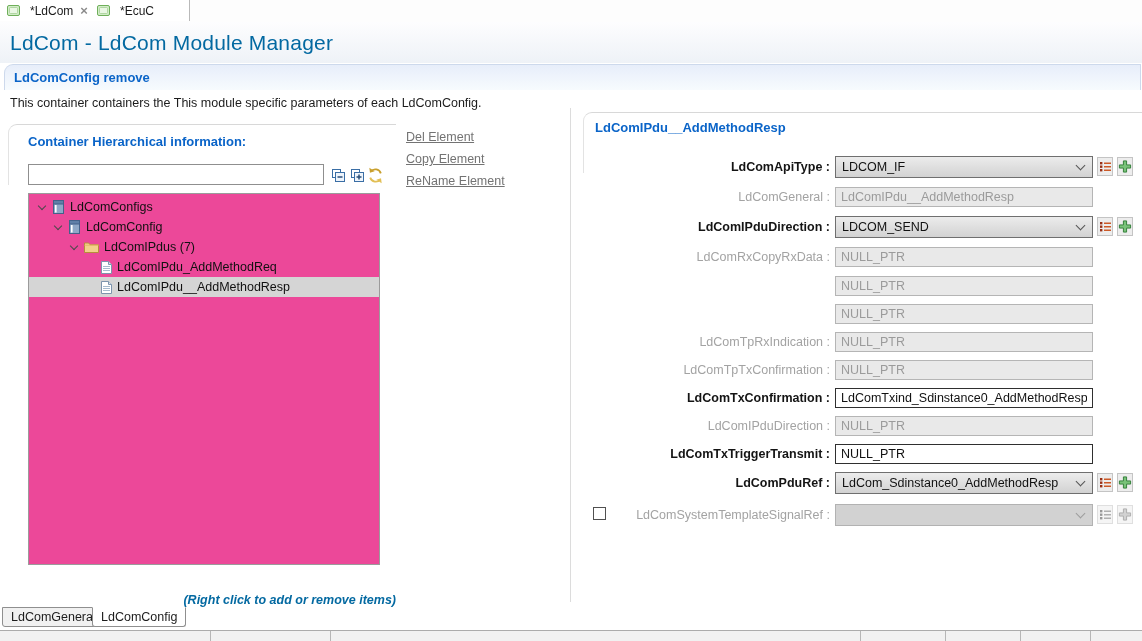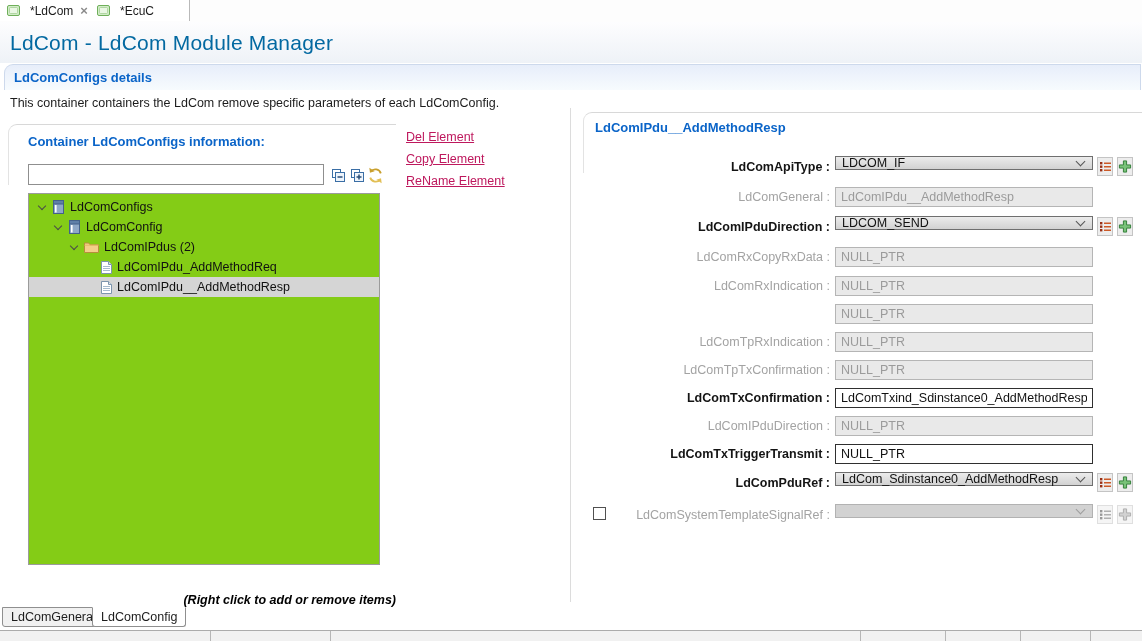--- a/index.html
+++ b/index.html
@@ -33,42 +33,42 @@
           border-left:1px solid #e3e3e3;border-radius:9px 0 0 0}
   .vdivider{left:570px;top:108px;width:1px;height:494px;background:#dcdcdc}
 
   
   .treeheader{left:28px;top:134px;font-size:13px;font-weight:bold;color:#0a64c8}
   .filter{left:28px;top:164px;width:296px;height:21px;box-sizing:border-box;
           border:1px solid #8f8f8f;background:#fff;font:12.5px "Liberation Sans",sans-serif;padding:0 4px}
   .toolico{top:166px;width:18px;height:18px;display:flex;align-items:center;justify-content:center;cursor:pointer}
 
   .treebox{left:28px;top:193px;width:352px;height:372px;box-sizing:border-box;
-           border:1px solid #9b9b9b;background:#84cc16;padding-top:3px}
+           border:1px solid #9b9b9b;background:#ec4899;padding-top:3px}
   .trow{height:20px;display:flex;align-items:center;font-size:12.5px;color:#111;white-space:nowrap}
   .trow.sel{background:#d5d5d5}
   .exp{width:10px;height:10px;margin-right:5px;position:relative;flex:0 0 auto}
   .exp::after{content:"";position:absolute;left:2px;top:1px;width:5px;height:5px;
               border-right:1.6px solid #4a4a4a;border-bottom:1.6px solid #4a4a4a;transform:rotate(45deg)}
   .ticon{margin-right:5px;flex:0 0 auto;display:flex}
   .lv0{padding-left:8px}.lv1{padding-left:24px}.lv2{padding-left:40px}.lv3{padding-left:72px}
-  .hint{left:28px;top:593px;width:368px;text-align:right;font-size:12.5px;font-style:italic;font-weight:bold;color:#000000}
-
-  
-  .link{left:406px;font-size:12.5px;color:#be185d;text-decoration:underline;cursor:pointer}
+  .hint{left:28px;top:593px;width:368px;text-align:right;font-size:12.5px;font-style:italic;font-weight:bold;color:#0369a1}
+
+  
+  .link{left:406px;font-size:12.5px;color:#737373;text-decoration:underline;cursor:pointer}
 
   
   .formarea{left:583px;top:112px;width:559px;height:492px}
   .formtitle{position:absolute;left:12px;top:8px;font-size:13px;font-weight:bold;color:#0a64c8}
   .frow{position:absolute;left:0;width:559px;height:22px}
   .flabel{position:absolute;left:0;top:0;width:247px;height:22px;line-height:22px;
           text-align:right;font-size:12.5px;white-space:nowrap}
   .flabel.en{color:#141414;font-weight:600}
   .flabel.dis{color:#a3a3a3;font-weight:400}
-  .combo{position:absolute;left:252px;top:0;width:258px;height:14px;box-sizing:border-box;
+  .combo{position:absolute;left:252px;top:0;width:258px;height:22px;box-sizing:border-box;
          border:1px solid #6f6f6f;background:linear-gradient(#ececec,#d2d2d2);
          display:flex;align-items:center;padding:0 6px;font-size:12.5px;color:#111;cursor:default}
   .combo .ctext{flex:1;overflow:hidden;white-space:nowrap}
   .chev{width:6px;height:6px;border-right:1.6px solid #565656;border-bottom:1.6px solid #565656;
         transform:rotate(45deg);margin:-3px 2px 0 4px;flex:0 0 auto}
   .combo.dis{background:#d2d2d2;border-color:#b2b2b2}
   .combo.dis .chev{border-color:#9d9d9d}
   .txt{position:absolute;left:252px;top:1px;width:258px;height:20px;box-sizing:border-box;
        font:12.5px "Liberation Sans",sans-serif;padding:0 5px}
   .txt.en{border:1px solid #2f2f2f;background:#fff;color:#111}
@@ -112,28 +112,28 @@
         </svg>
     </span>
     <span>*EcuC</span>
   </div>
 </div>
 
 <div class="abs titleband"></div>
 <div class="abs pagetitle">LdCom - LdCom Module Manager</div>
 
 <div class="abs secband"></div>
-<div class="abs sectitle">LdComConfigs details</div>
-<div class="abs secdesc">This container containers the LdCom remove specific parameters of each LdComConfig.</div>
+<div class="abs sectitle">LdComConfig remove</div>
+<div class="abs secdesc">This container containers the This module specific parameters of each LdComConfig.</div>
 
 <div class="abs lgroup"></div>
 <div class="abs rgroup"></div>
 <div class="abs vdivider"></div>
 
-<div class="abs treeheader">Container LdComConfigs information:</div>
+<div class="abs treeheader">Container Hierarchical information:</div>
 <input class="abs filter" value="" style="">
 <span class="abs toolico" style="left:329px">
   <svg width="15" height="15" viewBox="0 0 15 15">
     <rect x="1.5" y="1.5" width="8" height="8" fill="#ffffff" stroke="#3a6ea5"></rect>
     <rect x="4.5" y="4.5" width="9" height="9" fill="#eef4fb" stroke="#3a6ea5"></rect>
     <path d="M6.5 9 h5" stroke="#2a4f7a" stroke-width="1.5"></path>
   </svg>
 </span>
 <span class="abs toolico" style="left:348px">
   <svg width="15" height="15" viewBox="0 0 15 15">
@@ -175,21 +175,21 @@
     <span>LdComConfig</span>
   </div>
   <div class="trow lv2">
     <span class="exp"></span>
     <span class="ticon">
       <svg width="15" height="12" viewBox="0 0 15 12">
         <path d="M0.5 2 h4.2 l1.4 1.8 h8.4 v7.7 h-14 z" fill="#f3cf8a" stroke="#b68e3c"></path>
         <path d="M0.5 4.2 h14" stroke="#e2b863" stroke-width="1"></path>
       </svg>
     </span>
-    <span>LdComIPdus (2)</span>
+    <span>LdComIPdus (7)</span>
   </div>
   <div class="trow lv3">
     <span class="ticon">
       <svg width="11" height="13" viewBox="0 0 11 13">
         <path d="M0.5 0.5 h7 l3 3 v9 h-10 z" fill="#ffffff" stroke="#7d94ad"></path>
         <path d="M7.5 0.5 v3 h3" fill="#dce6f0" stroke="#7d94ad"></path>
         <path d="M2 5.5 h7 M2 7.5 h7 M2 9.5 h7" stroke="#9db3c8" stroke-width="0.9"></path>
       </svg>
     </span>
     <span>LdComIPdu_AddMethodReq</span>
@@ -259,21 +259,20 @@
           <path d="M5.8 1.5 h3.4 v4.3 h4.3 v3.4 h-4.3 v4.3 h-3.4 v-4.3 h-4.3 v-3.4 h4.3 z" fill="#79c279" stroke="#2e7d35"></path>
         </svg>
     </span>
   </div>
 
   <div class="frow" style="top:134px">
     <span class="flabel dis">LdComRxCopyRxData :</span>
     <input class="txt dis" readonly="" value="NULL_PTR" style="">
   </div>
   <div class="frow" style="top:163px">
-    <span class="flabel dis">LdComRxIndication :</span>
     <input class="txt dis" readonly="" value="NULL_PTR" style="">
   </div>
   <div class="frow" style="top:191px">
     <input class="txt dis" readonly="" value="NULL_PTR" style="">
   </div>
   <div class="frow" style="top:219px">
     <span class="flabel dis">LdComTpRxIndication :</span>
     <input class="txt dis" readonly="" value="NULL_PTR" style="">
   </div>
   <div class="frow" style="top:247px">

